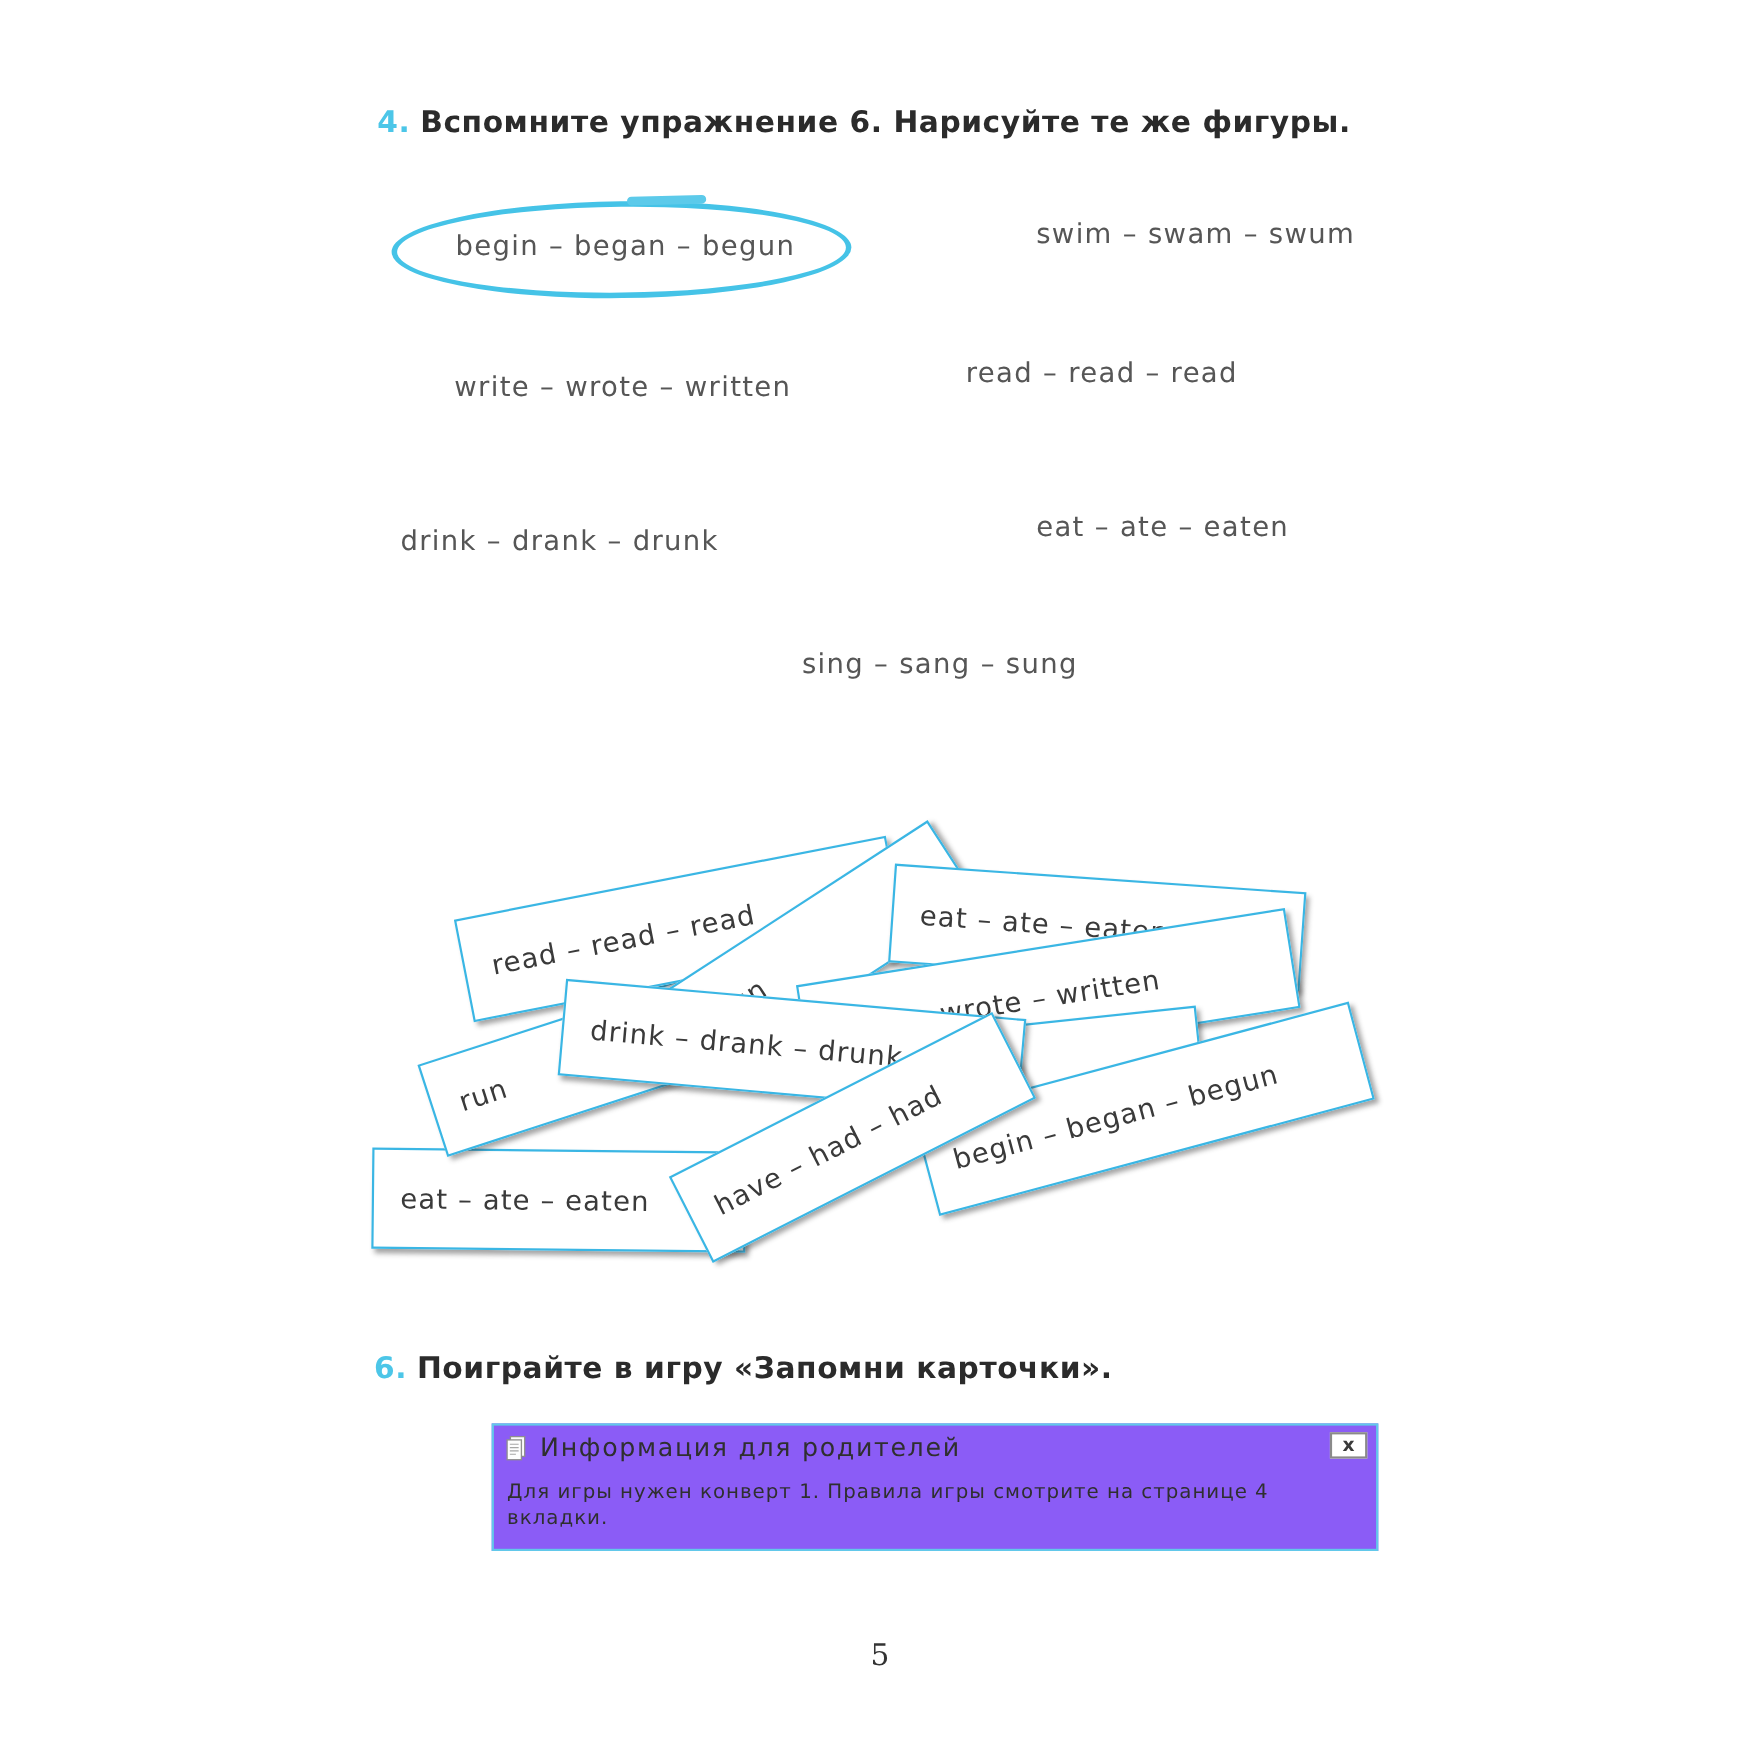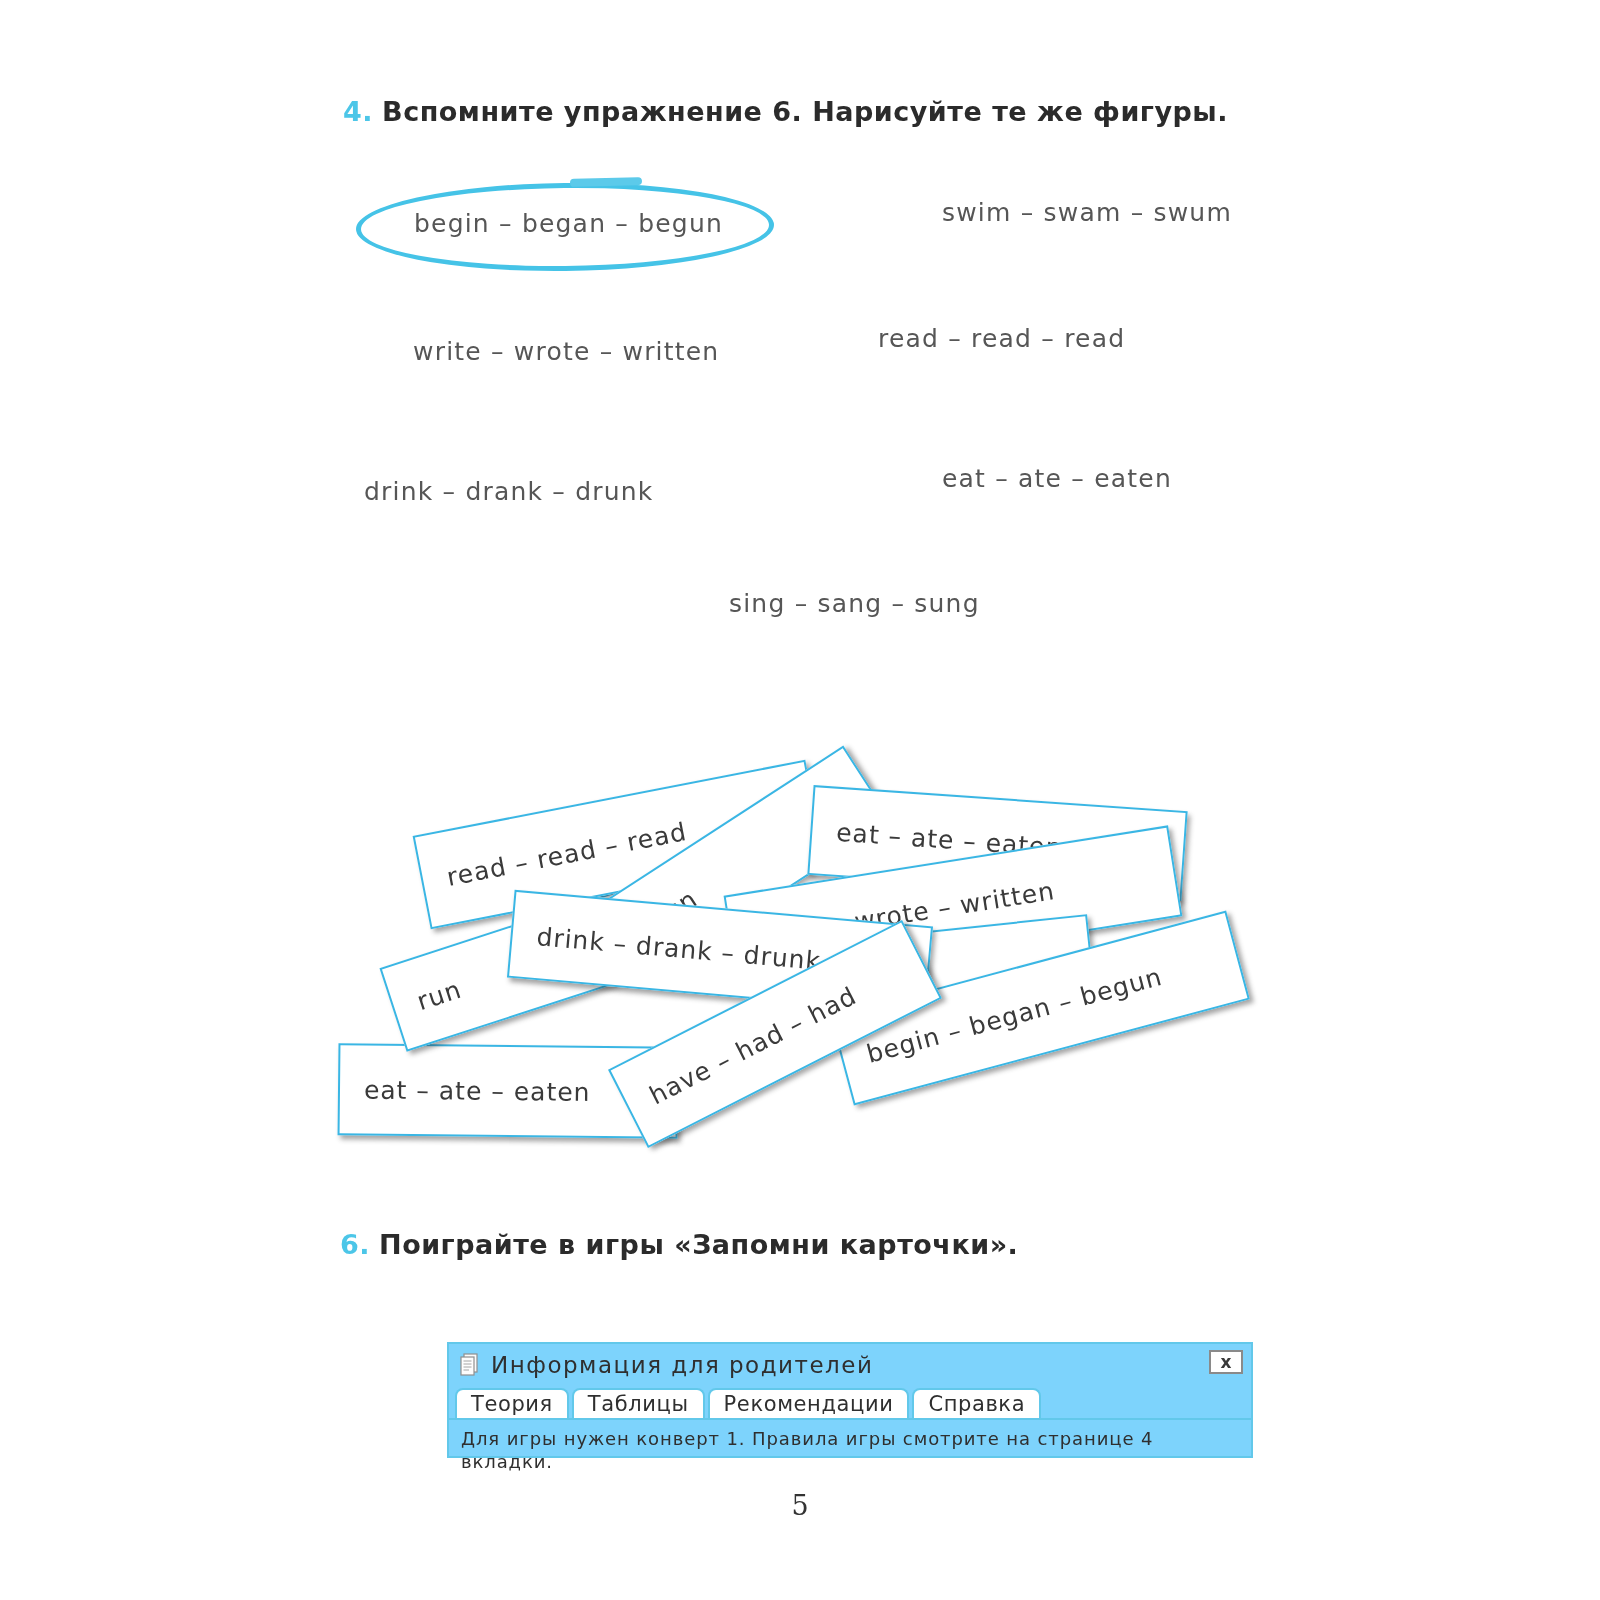--- a/index.html
+++ b/index.html
@@ -93,25 +93,25 @@
     color: #3a3a3a;
     letter-spacing: 1px;
     white-space: nowrap;
     padding-left: 24px;
   }
 
   
   .dialog {
     position: absolute;
     left: 447px;
-    top: 1342px;
+    top: 1294px;
     width: 806px;
     height: 116px;
     border: 2px solid #62c8ea;
-    background: #7dd3fc;
+    background: #8b5cf6;
     box-sizing: border-box;
   }
   .dlg-titlebar {
     position: relative;
     height: 42px;
     display: flex;
     align-items: center;
     padding-left: 10px;
   }
   .doc-icon {
@@ -249,52 +249,38 @@
       <span class="card-text">begin – began – begun</span>
     </div>
 
     <div class="card" style="left:280px; top:250px; width:330px; height:88px; transform:rotate(-27deg); z-index:10;">
       <span class="card-text">have – had – had</span>
     </div>
 
   </div>
 
   <div class="ex-heading" style="left:340px; top:1229px;">
-    <span class="ex-num">6.</span><span>Поиграйте в игры «Запомни карточки».</span>
+    <span class="ex-num">6.</span><span>Поиграйте в игру «Запомни карточки».</span>
   </div>
 
   <div class="dialog">
     <div class="dlg-titlebar">
       <svg class="doc-icon" viewBox="0 0 20 24">
         <rect x="5" y="1" width="13" height="18" fill="#fbfbfb" stroke="#8f8f8f" stroke-width="1.2"></rect>
         <rect x="2" y="4" width="13" height="18" fill="#fdfdfd" stroke="#8f8f8f" stroke-width="1.2"></rect>
         <line x1="4.5" y1="8" x2="12.5" y2="8" stroke="#a6a6a6" stroke-width="1"></line>
         <line x1="4.5" y1="11" x2="12.5" y2="11" stroke="#a6a6a6" stroke-width="1"></line>
         <line x1="4.5" y1="14" x2="12.5" y2="14" stroke="#a6a6a6" stroke-width="1"></line>
         <line x1="4.5" y1="17" x2="10.0" y2="17" stroke="#a6a6a6" stroke-width="1"></line>
       </svg>
       <span class="dlg-title">Информация для родителей</span>
       <div class="close-btn">
         <span>x</span>
       </div>
     </div>
 
-    <div class="dlg-tabs">
-      <div class="tab">
-        <span>Теория</span>
-      </div>
-      <div class="tab">
-        <span>Таблицы</span>
-      </div>
-      <div class="tab">
-        <span>Рекомендации</span>
-      </div>
-      <div class="tab">
-        <span>Справка</span>
-      </div>
-    </div>
 
     <div class="dlg-body">Для игры нужен конверт 1. Правила игры смотрите на странице 4 вкладки.</div>
   </div>
 
   <div class="page-number">5</div>
 
 </div>
 
 </body></html>

